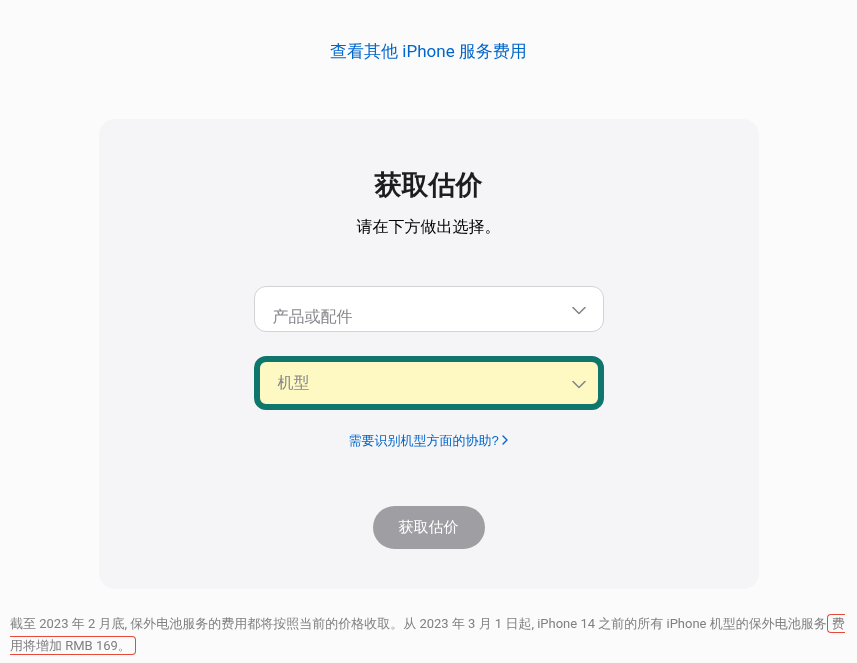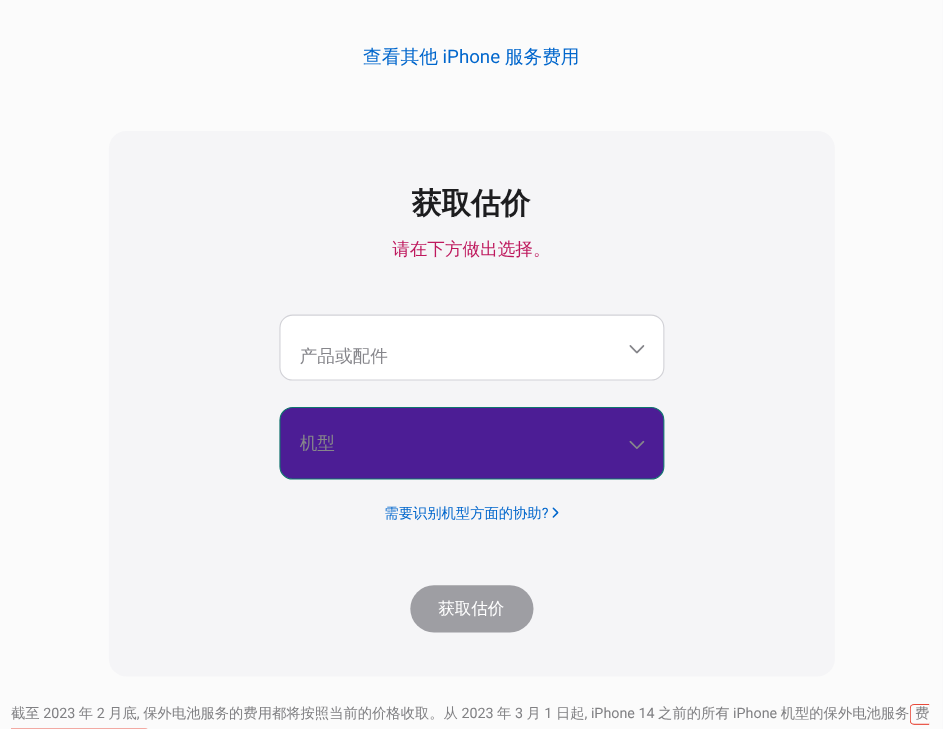--- a/index.html
+++ b/index.html
@@ -33,53 +33,53 @@
       text-align: center;
     }
     .card-title {
       font-size: 27px;
       font-weight: 600;
       color: #1d1d1f;
       margin-bottom: 14px;
     }
     .card-subtitle {
       font-size: 16px;
-      color: #be185d;
+      color: #000000;
       margin-bottom: 48px;
     }
     .select-wrap {
       position: relative;
       width: 350px;
       margin: 0 auto 24px auto;
     }
     .select-field {
       width: 100%;
-      height: 60px;
+      height: 46px;
       background: #fff;
       border: 1px solid #d2d2d7;
       border-radius: 12px;
       padding: 16px 44px 0 18px;
       font-size: 16px;
       color: #86868b;
       text-align: left;
       cursor: pointer;
       appearance: none;
       display: flex;
       align-items: center;
     }
     .select2-wrap {
       position: relative;
       width: 350px;
       margin: 0 auto 20px auto;
     }
     .select-field2 {
       width: 100%;
-      height: 66px;
-      background: #4c1d95;
-      border: 1px solid #0f766e;
+      height: 54px;
+      background: #fef9c3;
+      border: 6px solid #0f766e;
       border-radius: 12px;
       padding: 0 44px 0 18px;
       font-size: 16px;
       color: #86868b;
       text-align: left;
       cursor: pointer;
       appearance: none;
       display: flex;
       align-items: center;
     }
@@ -92,20 +92,21 @@
       color: #86868b;
     }
     .help-link {
       font-size: 13px;
       color: #0066cc;
       cursor: pointer;
       display: inline-flex;
       align-items: center;
       gap: 3px;
       margin-bottom: 56px;
+      font-family: Liberation Mono, monospace;
     }
     .help-chevron {
       display: inline-block;
     }
     .submit-btn {
       background: #9e9ea3;
       color: #fff;
       border: none;
       border-radius: 22px;
       padding: 12px 26px;

